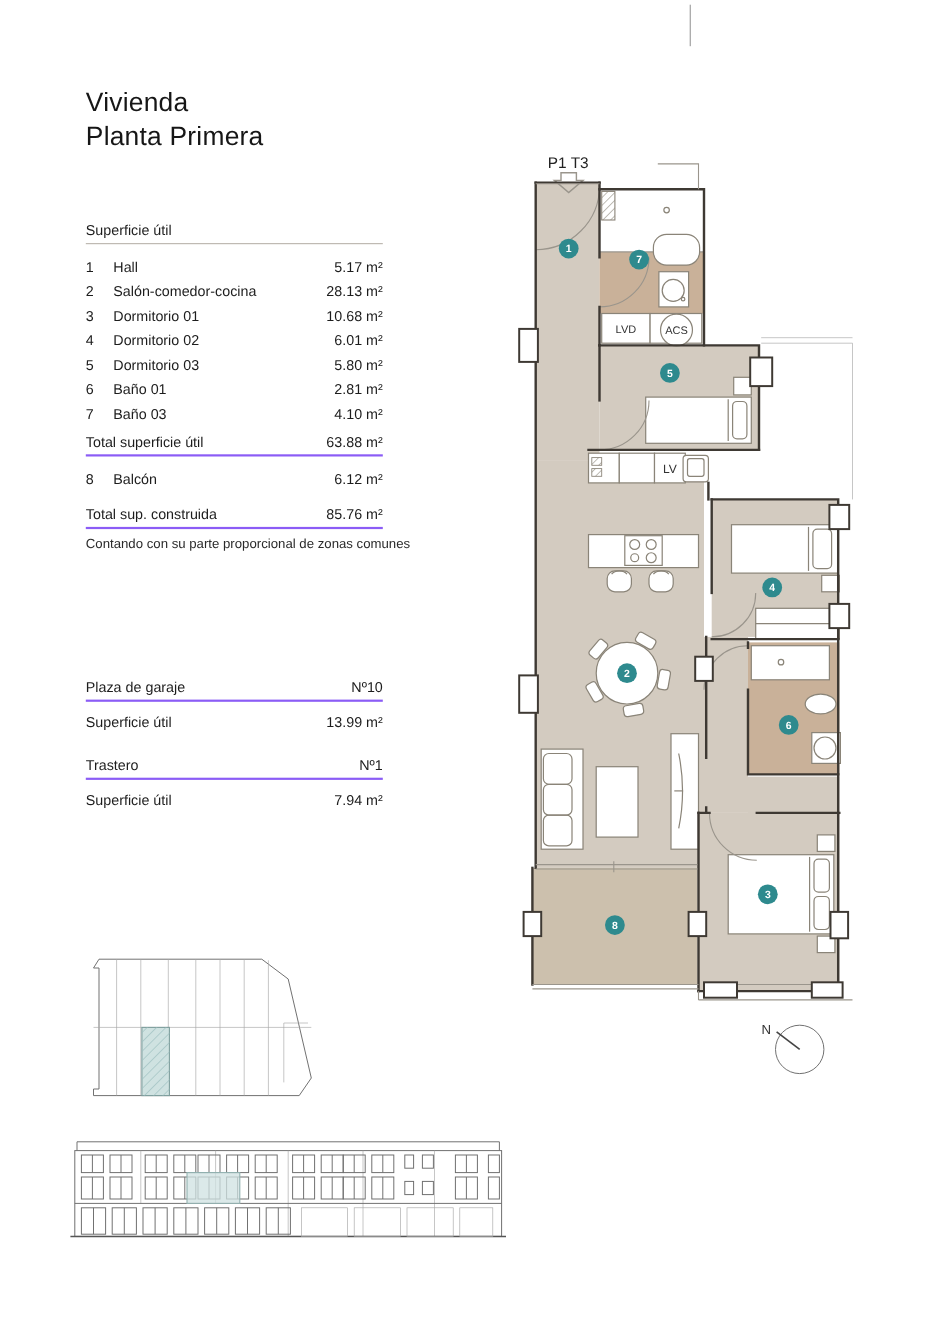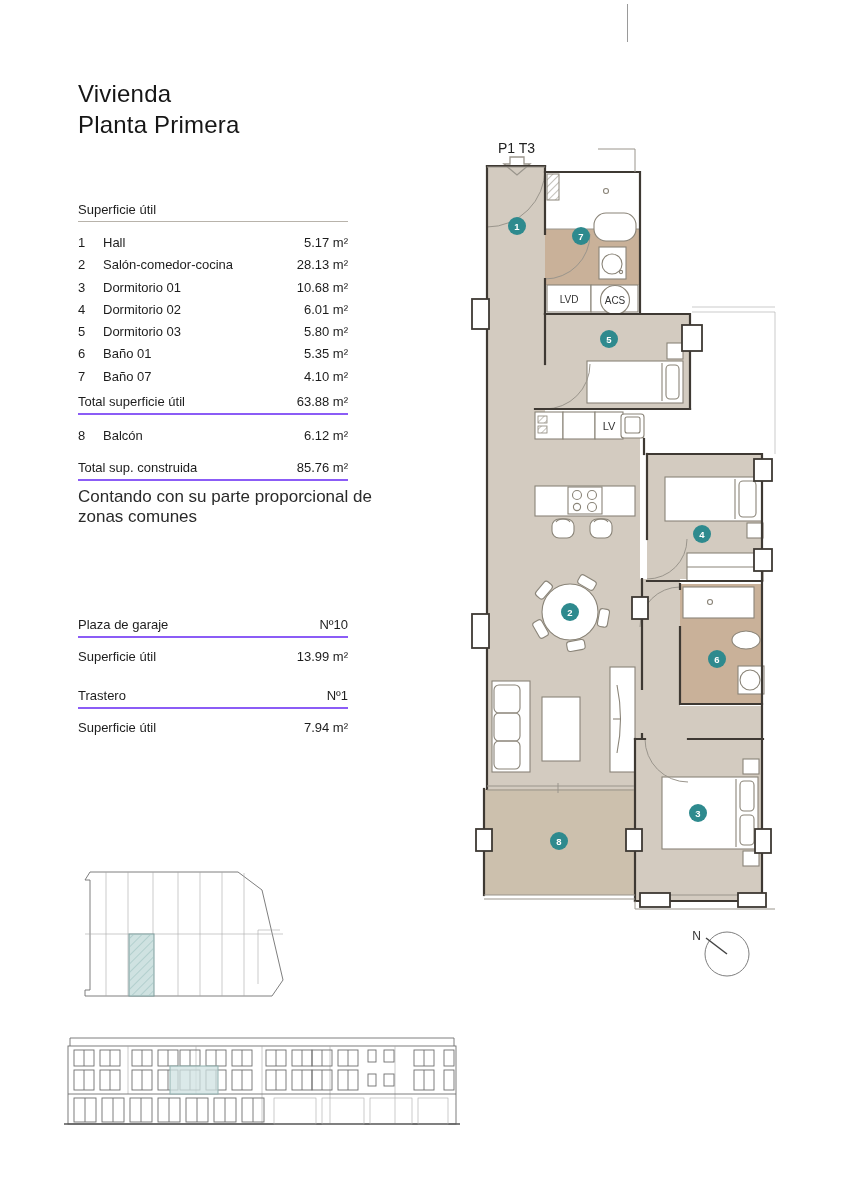--- a/index.html
+++ b/index.html
@@ -12,21 +12,21 @@
   .tbl{position:absolute;left:78px;top:198px;width:270px;font-size:13px;}
   .hdr{border-bottom:1px solid #b8b3ab;padding-bottom:4px;display:flex;justify-content:space-between;}
   .rows{margin-top:13px;}
   .arow{display:flex;height:22.3px;align-items:baseline;}
   .arow .n{width:25px;}
   .arow .nm{flex:1;}
   .arow .v{text-align:right;}
   .secrow{position:absolute;left:78px;width:270px;display:flex;justify-content:space-between;
           border-bottom:2px solid #8b5cf6;padding-bottom:4px;font-size:13px;}
   .plainrow{position:absolute;left:78px;width:270px;display:flex;justify-content:space-between;font-size:13px;}
-  .note{position:absolute;left:78px;top:483px;width:300px;font-size:17px;color:#2a2a2a;}
+  .note{position:absolute;left:78px;top:483px;width:300px;font-size:12px;color:#2a2a2a;}
   .crop-line{position:absolute;left:627px;top:0;width:1px;height:38px;background:#9a9a9a;}
   
   svg{position:absolute;}
   .wall{stroke:#3e3933;stroke-width:2.2;fill:none;stroke-linecap:square;}
   .thin{stroke:#9a958c;stroke-width:1;fill:none;}
   .furn{stroke:#8a8478;stroke-width:1.1;fill:#ffffff;}
   .furnl{stroke:#8a8478;stroke-width:1.1;fill:none;}
   .pier{fill:#ffffff;stroke:#3e3933;stroke-width:1.8;}
   .gray{stroke:#6f6f6f;stroke-width:.9;fill:none;}
   .lgray{stroke:#a8a8a8;stroke-width:.6;fill:none;}
@@ -71,25 +71,25 @@
           <span class="v">6.01 m²</span>
         </div>
       <div class="arow">
           <span class="n">5</span>
           <span class="nm">Dormitorio 03</span>
           <span class="v">5.80 m²</span>
         </div>
       <div class="arow">
           <span class="n">6</span>
           <span class="nm">Baño 01</span>
-          <span class="v">5.35 m²</span>
+          <span class="v">2.81 m²</span>
         </div>
       <div class="arow">
           <span class="n">7</span>
-          <span class="nm">Baño 07</span>
+          <span class="nm">Baño 03</span>
           <span class="v">4.10 m²</span>
         </div>
     </div>
   </div>
 
   <div class="secrow" style="top:390px;">
     <span>Total superficie útil</span>
     <span>63.88 m²</span>
   </div>
 

